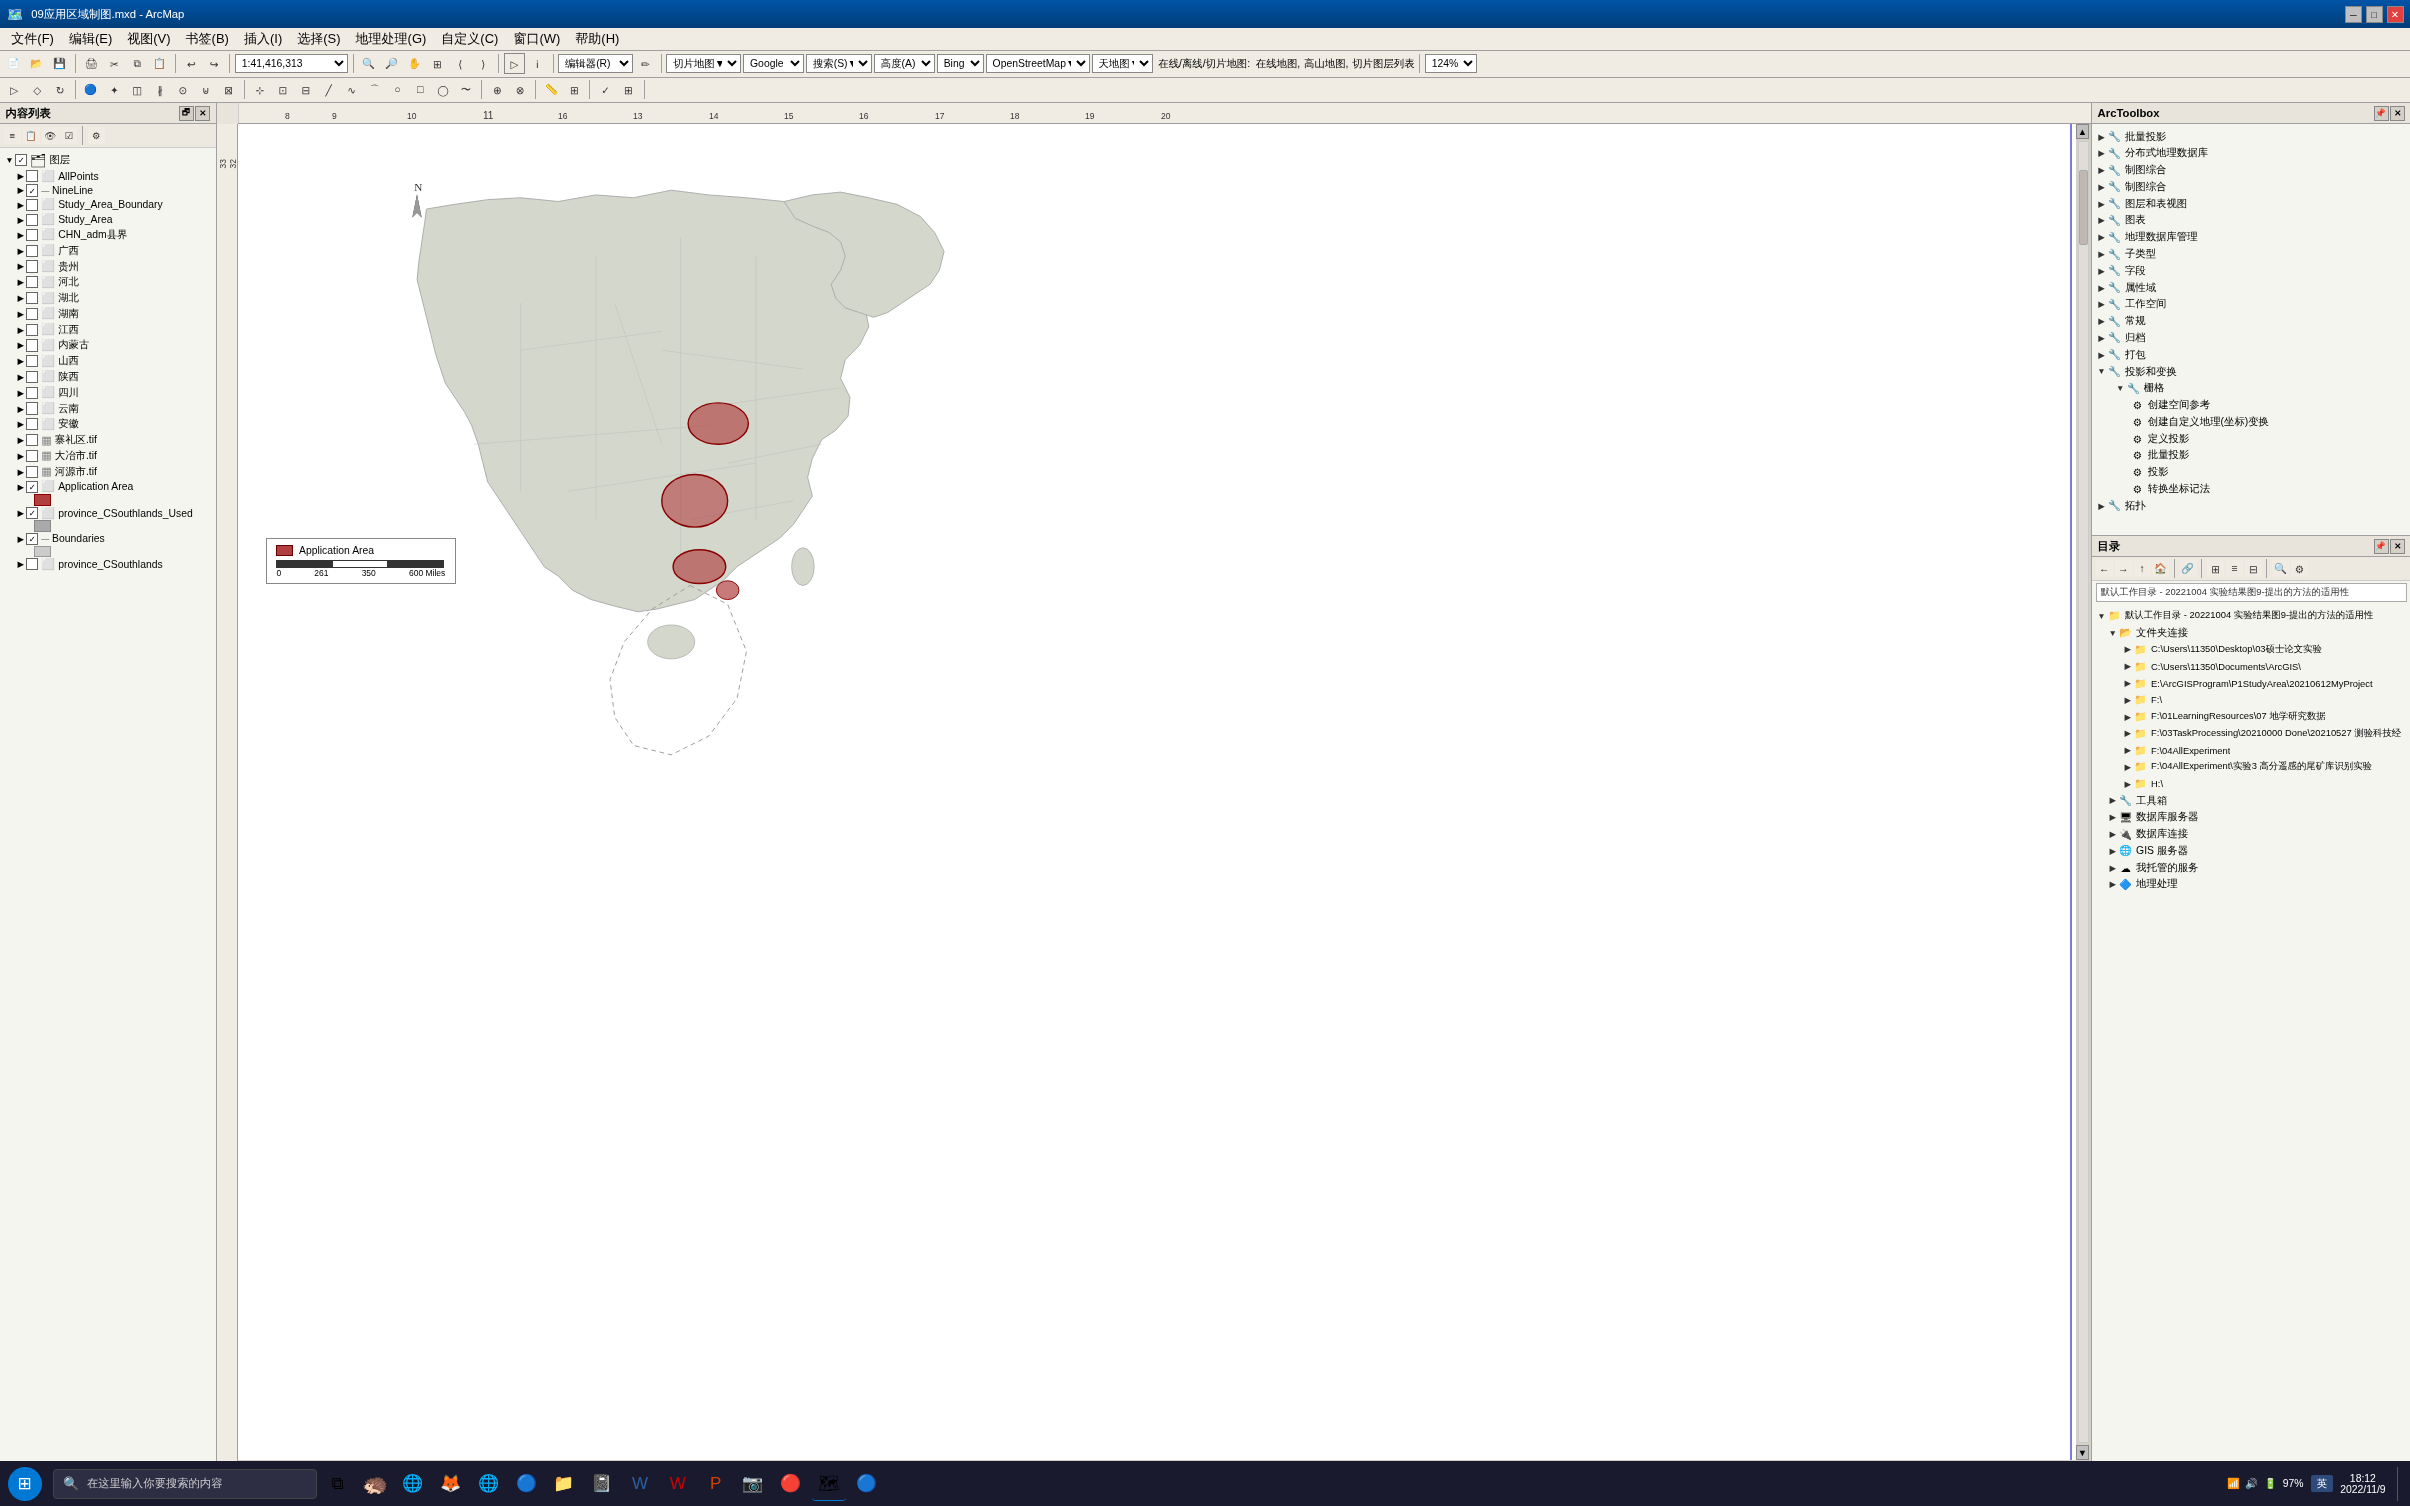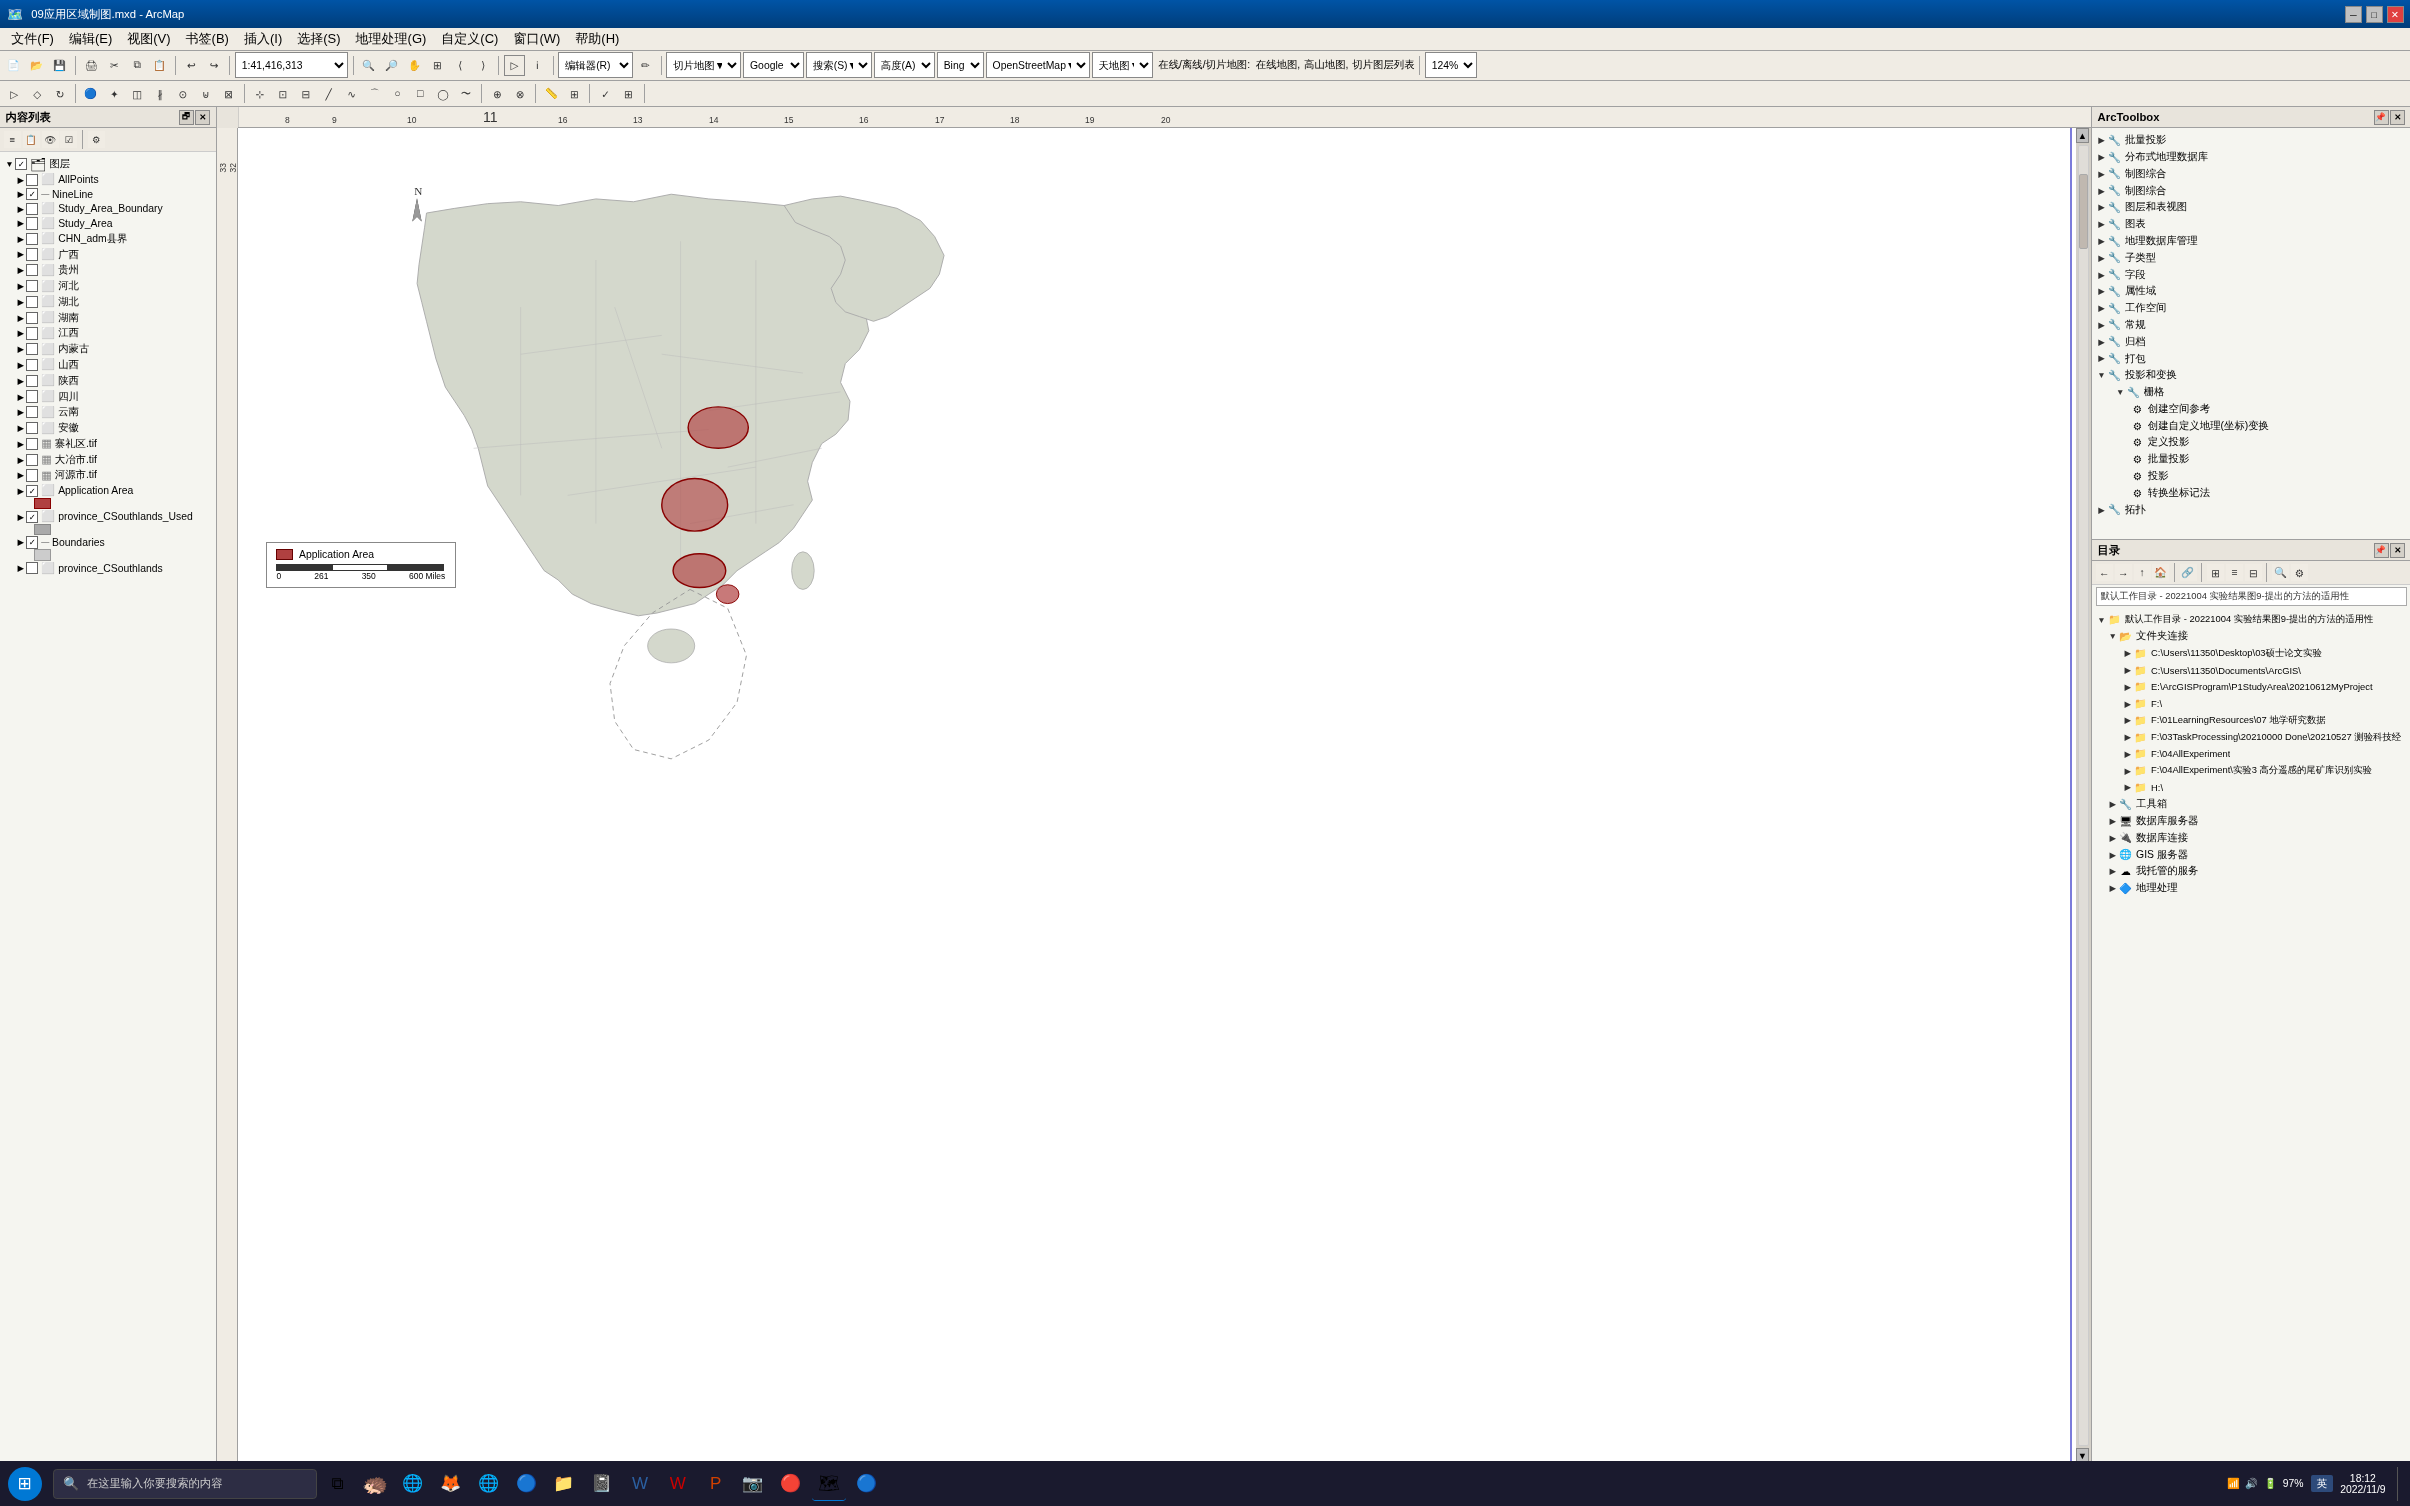--- a/index.html
+++ b/index.html
@@ -12,21 +12,21 @@
 
     
     .menubar { height: 22.6px; background: #f0ece4; display: flex; align-items: center; padding: 0 3.8px; border-bottom: 0.9px solid #a0a0a0; }
     .menubar-item { padding: 1.9px 7.5px; font-size: 13px; cursor: pointer; color: #000; }
 
     
     .toolbar-container { background: #f0ece4; border-bottom: 0.9px solid #a0a0a0; }
     .toolbar { display: flex; align-items: center; padding: 1.9px 3.8px; gap: 1.9px; flex-wrap: wrap; min-height: 26px; }
     .toolbar-sep { width: 0.9px; height: 19px; background: #a0a0a0; margin: 0 2.8px; }
     .tool-btn { width: 21px; height: 21px; background: #f0ece4; border: 0.9px solid transparent; display: flex; align-items: center; justify-content: center; cursor: pointer; font-size: 10.4px; color: #333; }
-    .toolbar-combo { height: 26px; font-size: 10.4px; background: white; border: 0.9px solid #888; padding: 0 1.9px; cursor: pointer; }
+    .toolbar-combo { height: 19px; font-size: 10.4px; background: white; border: 0.9px solid #888; padding: 0 1.9px; cursor: pointer; }
 
     
     .main-layout { display: flex; height: calc(1507px - 28px - 22.6px - 53px - 26px); }
 
     
     .toc-panel { width: 217px; background: #f5f5f0; border-right: 0.9px solid #a0a0a0; display: flex; flex-direction: column; }
     .panel-header { height: 21px; background: #e8e4dc; border-bottom: 0.9px solid #a0a0a0; display: flex; align-items: center; justify-content: space-between; padding: 0 5.6px; font-size: 11.3px; font-weight: bold; }
     .panel-header-btns { display: flex; gap: 1.9px; }
     .panel-header-btn { width: 15px; height: 15px; background: #d4d0c8; border: 0.9px solid #888; font-size: 8.5px; display: flex; align-items: center; justify-content: center; cursor: pointer; }
     .toc-toolbar { display: flex; align-items: center; padding: 1.9px 3.8px; gap: 1.9px; background: #ede9e1; border-bottom: 0.9px solid #ccc; }
@@ -391,21 +391,21 @@
     <div class="map-ruler-h">
       <svg width="100%" height="21" style="position:absolute;top:0;left:0;" viewBox="0 0 1968 22">
 
         <line x1="0" y1="0" x2="0" y2="22" stroke="#aaa" stroke-width="1"></line>
 
       </svg>
 
       <div style="position:absolute;left:47px;bottom:1.9px;font-size:8.5px;color:#333;">8</div>
       <div style="position:absolute;left:94px;bottom:1.9px;font-size:8.5px;color:#333;">9</div>
       <div style="position:absolute;left:169px;bottom:1.9px;font-size:8.5px;color:#333;">10</div>
-      <div style="position:absolute;left:245px;bottom:1.9px;font-size:14px;color:#333;">11</div>
+      <div style="position:absolute;left:245px;bottom:1.9px;font-size:10px;color:#333;">11</div>
       <div style="position:absolute;left:320px;bottom:1.9px;font-size:8.5px;color:#333;">16</div>
       <div style="position:absolute;left:395px;bottom:1.9px;font-size:8.5px;color:#333;">13</div>
       <div style="position:absolute;left:471px;bottom:1.9px;font-size:8.5px;color:#333;">14</div>
       <div style="position:absolute;left:546px;bottom:1.9px;font-size:8.5px;color:#333;">15</div>
       <div style="position:absolute;left:621px;bottom:1.9px;font-size:8.5px;color:#333;">16</div>
       <div style="position:absolute;left:697px;bottom:1.9px;font-size:8.5px;color:#333;">17</div>
       <div style="position:absolute;left:772px;bottom:1.9px;font-size:8.5px;color:#333;">18</div>
       <div style="position:absolute;left:847px;bottom:1.9px;font-size:8.5px;color:#333;">19</div>
       <div style="position:absolute;left:923px;bottom:1.9px;font-size:8.5px;color:#333;">20</div>
     </div>

